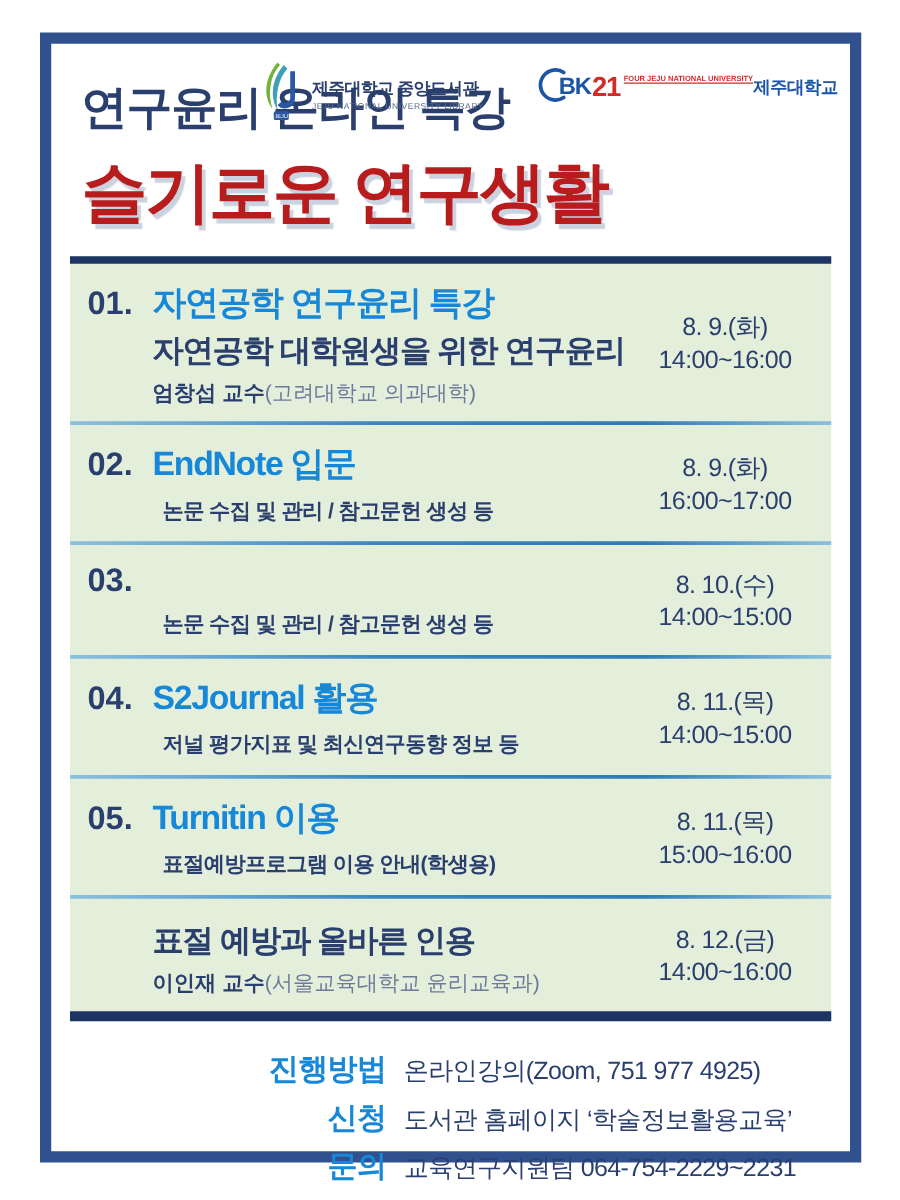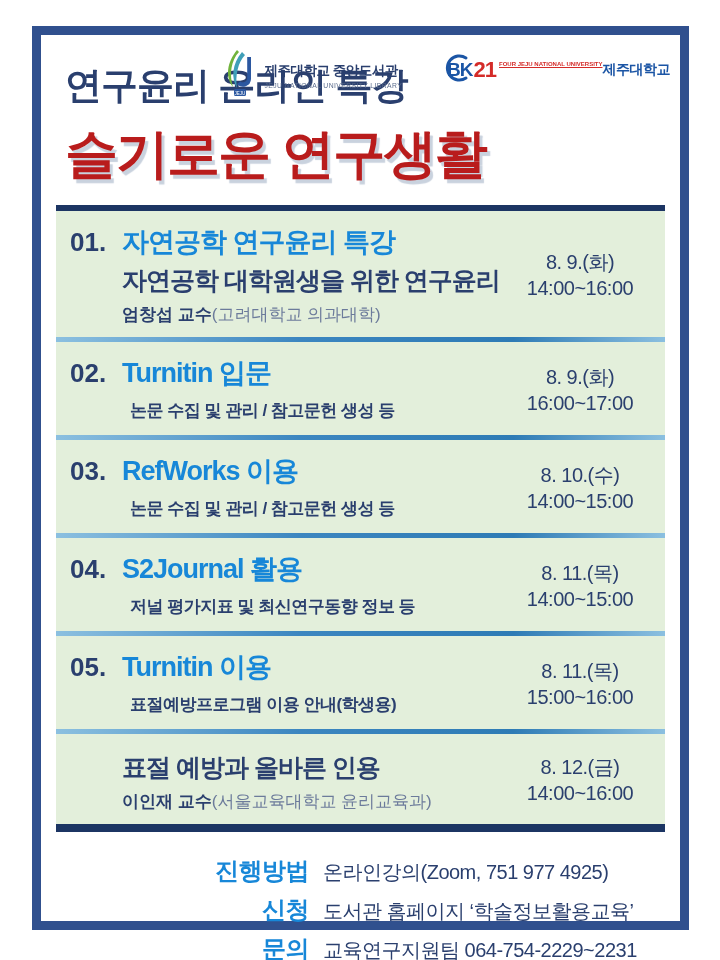--- a/index.html
+++ b/index.html
@@ -16,33 +16,33 @@
     margin-top:8px; font-size:53px; font-weight:800; color:#b91c1c;
     letter-spacing:-2px; text-shadow:3px 4px 1px #C9D2DE;
   }
   .logos { position:absolute; top:12px; right:10px; display:flex; align-items:flex-start; gap:37px; }
   .lib-logo { display:flex; align-items:center; gap:7px; }
   .lib-text .ko { font-size:13.5px; font-weight:bold; color:#2A3F6E; letter-spacing:-0.5px; }
   .lib-text .en { font-size:6.8px; color:#5A6B8C; letter-spacing:0.4px; margin-top:2px; }
   .bk-logo { display:flex; align-items:center; margin-top:10px; }
   .bk-badge { position:relative; padding-left:8px; display:flex; align-items:center; }
   .bk-arc { position:absolute; left:0; top:-6px; }
-  .bk-bk { font-size:19px; font-weight:800; color:#1B55A5; letter-spacing:-1px; }
+  .bk-bk { font-size:19px; font-weight:800; color:#1B55A5; letter-spacing:-1px;padding-left:15px; }
   .bk-21 { font-size:22px; font-weight:700; color:#D42B28; margin-left:1px; letter-spacing:-1px; }
   .bk-col { margin-left:3px; display:flex; flex-direction:row; }
   .bk-en { font-size:6px; font-weight:bold; color:#D42B28; text-decoration:underline; white-space:nowrap; }
   .bk-ko { font-size:14px; font-weight:800; color:#1B55A5; letter-spacing:-0.5px; }
   
   .list {
     margin:14px 15px 0 15px; background:#E3EFDB;
     border-top:6px solid #1C3563; border-bottom:8px solid #1C3563;
   }
   .row { display:flex; justify-content:space-between; padding:13px 10px 11px 14px;border-radius:16px; }
   .row + .row {
-    border-top:5px solid #a3a3a3;
+    border-top:3px solid #a3a3a3;
     border-image:linear-gradient(90deg,#8CC0E0 0%,#3C86C0 40%,#2E7BB5 75%,#8CC0E0 100%) 1;
   }
   .line1 { display:flex; align-items:baseline; }
   .num { font-size:26px; font-weight:bold; color:#2A3F6E; width:52px; flex:none; }
   .stitle { font-size:27px; font-weight:bold; color:#1787D8; letter-spacing:-1px; }
   .ssub { font-size:25px; font-weight:bold; color:#2A3F6E; letter-spacing:-1px; margin:4px 0 0 52px; }
   .sdesc { font-size:17px; font-weight:bold; color:#2A3F6E; letter-spacing:-0.5px; margin:8px 0 2px 60px; }
   .sinst { font-size:17px; margin:6px 0 0 52px; color:#6C7B9B; }
   .sinst b { color:#2A3F6E; }
   .dt { flex:none; width:150px; align-self:center; text-align:center;
@@ -110,34 +110,33 @@
         </div>
         <div class="dt">
           <div>8. 9.(화)</div>
           <div>14:00~16:00</div>
         </div>
       </div>
       <div class="row">
         <div class="left">
           <div class="line1">
             <span class="num">02.</span>
-            <span class="stitle">Turnitin 입문</span>
+            <span class="stitle">EndNote 입문</span>
           </div>
           <div class="sdesc">논문 수집 및 관리 / 참고문헌 생성 등</div>
         </div>
         <div class="dt">
           <div>8. 9.(화)</div>
           <div>16:00~17:00</div>
         </div>
       </div>
       <div class="row">
         <div class="left">
           <div class="line1">
             <span class="num">03.</span>
-            <span class="stitle">RefWorks 이용</span>
           </div>
           <div class="sdesc">논문 수집 및 관리 / 참고문헌 생성 등</div>
         </div>
         <div class="dt">
           <div>8. 10.(수)</div>
           <div>14:00~15:00</div>
         </div>
       </div>
       <div class="row">
         <div class="left">

